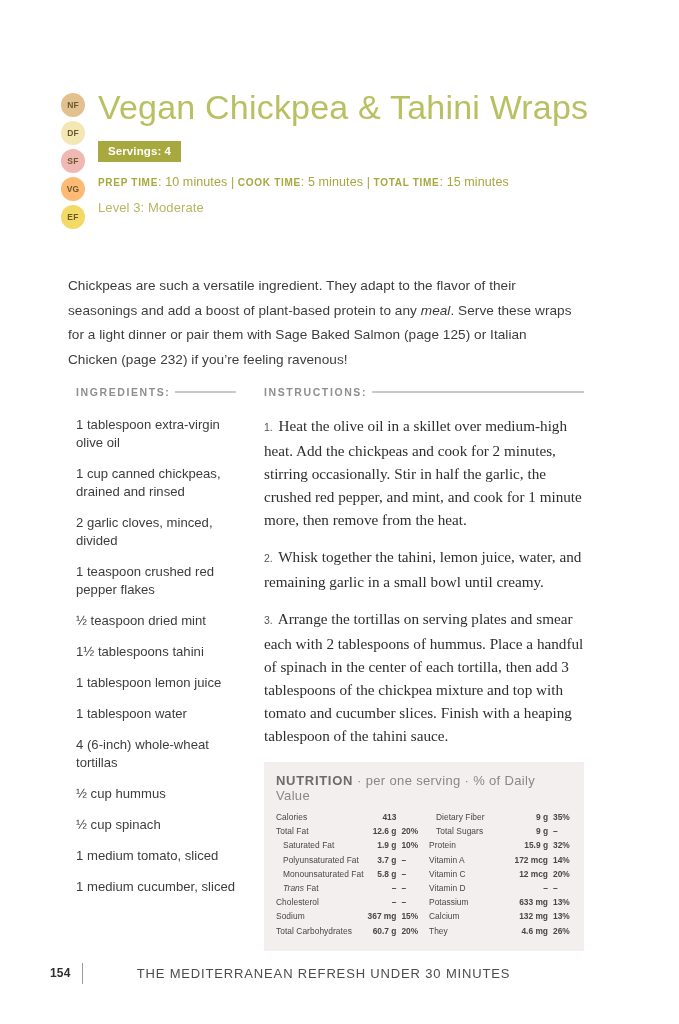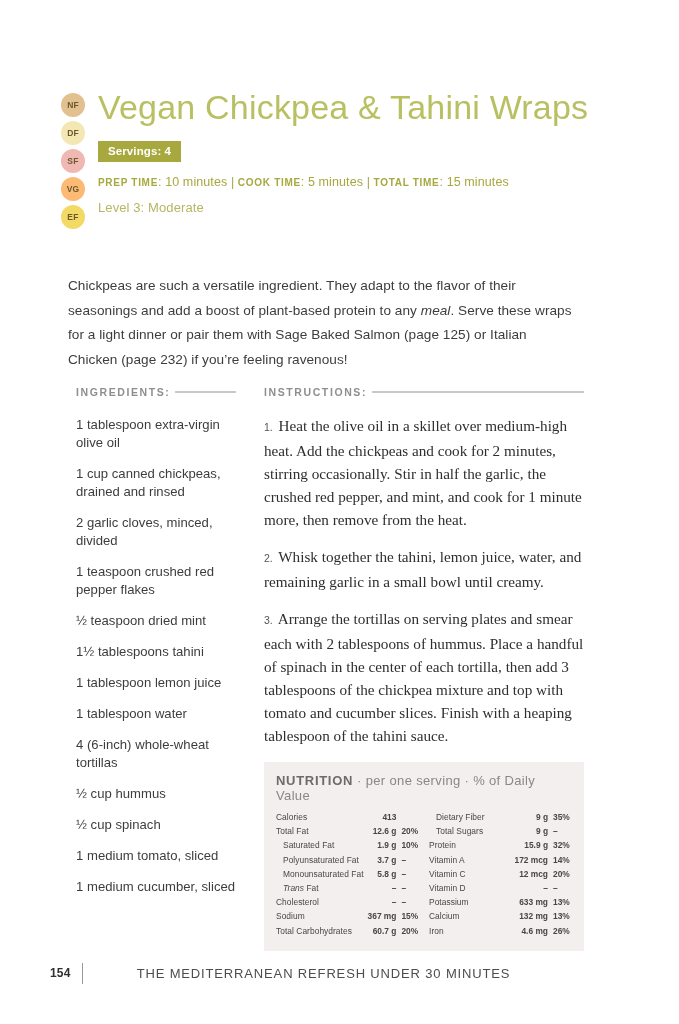--- a/index.html
+++ b/index.html
@@ -396,21 +396,21 @@
                 <td class="name">Potassium</td>
                 <td class="val">633 mg</td>
                 <td class="pct">13%</td>
               </tr>
               <tr>
                 <td class="name">Calcium</td>
                 <td class="val">132 mg</td>
                 <td class="pct">13%</td>
               </tr>
               <tr>
-                <td class="name">Iron</td>
+                <td class="name">They</td>
                 <td class="val">4.6 mg</td>
                 <td class="pct">26%</td>
               </tr>
             </tbody>
           </table>
       </div>
     </div>
   </div>
 
   <div class="footer">

